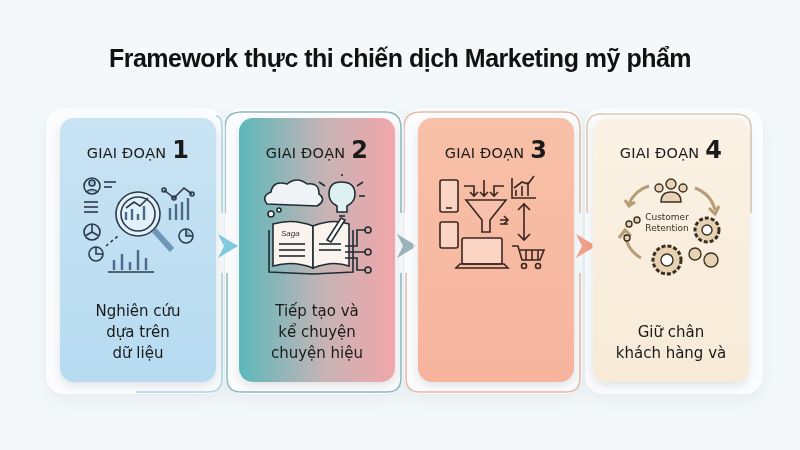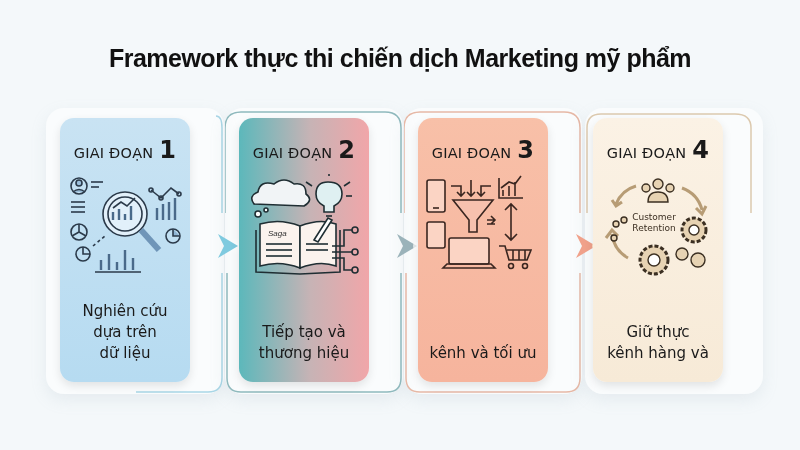--- a/index.html
+++ b/index.html
@@ -15,21 +15,21 @@
     letter-spacing: -0.5px;
   }
   .outer {
     position: absolute; top: 108px; height: 286px; width: 178px;
     border-radius: 18px;
     background: rgba(255,255,255,0.55);
     box-shadow: 0 6px 16px rgba(150,170,180,0.15);
   }
   .outer svg.frame { position:absolute; left:0; top:0; }
   .card {
-    position: absolute; top: 118px; height: 264px; width: 130px;
+    position: absolute; top: 118px; height: 264px; width: 156px;
     border-radius: 14px;
     box-shadow: 0 4px 10px rgba(0,0,0,0.10);
     display: flex; flex-direction: column; align-items: center;
   }
   .card .stage {
     margin-top: 18px; font-family: "DejaVu Sans", sans-serif;
     font-size: 14.5px; color: #1a1a1a; letter-spacing: 0.2px;
     display: flex; align-items: baseline; gap: 6px;
   }
   .card .stage .num { font-size: 24px; font-weight: bold; }
@@ -156,21 +156,22 @@
     <line x1="62" y1="70" x2="84" y2="70"></line>
       <line x1="62" y1="76" x2="84" y2="76"></line>
     <path d="M70 66 L84 44 L88 46 L74 68 Z" fill="#fff"></path>
     <path d="M88 72 L100 72 L100 56 L108 56 M88 78 L108 78 M88 84 L100 84 L100 96 L108 96"></path>
     <circle cx="111" cy="56" r="3"></circle>
       <circle cx="111" cy="78" r="3"></circle>
       <circle cx="111" cy="96" r="3"></circle>
   </svg>
   <div class="desc">
     <div>Tiếp tạo và</div>
-    <div>thương hiệu</div>
+    <div>kể chuyện</div>
+    <div>chuyện hiệu</div>
   </div>
 </div>
 
 <div class="card c3">
   <div class="stage">
     <span>GIAI ĐOẠN</span>
     <span class="num">3</span>
   </div>
   <svg class="icon" viewBox="0 0 120 110" fill="none" stroke="#3a2620" stroke-width="1.6">
     <rect x="4" y="6" width="18" height="32" rx="2" fill="#fbd4c4"></rect>
@@ -186,21 +187,20 @@
     <rect x="26" y="64" width="40" height="26" rx="2" fill="#fbd4c4"></rect>
       <path d="M20 94 L72 94 L68 90 L24 90 Z"></path>
     <path d="M76 72 L82 72 L86 86 L104 86 L108 76 L84 76"></path>
       <line x1="90" y1="76" x2="90" y2="86"></line>
       <line x1="96" y1="76" x2="96" y2="86"></line>
       <line x1="102" y1="76" x2="102" y2="86"></line>
     <circle cx="88" cy="92" r="2.5"></circle>
       <circle cx="102" cy="92" r="2.5"></circle>
   </svg>
   <div class="desc">
-    <div>kênh và tối ưu</div>
   </div>
 </div>
 
 <div class="card c4">
   <div class="stage">
     <span>GIAI ĐOẠN</span>
     <span class="num">4</span>
   </div>
   <svg class="icon" viewBox="0 0 120 110" fill="none" stroke="#3b2f22" stroke-width="1.4">
     <circle cx="60" cy="10" r="5" fill="#e7d3b3"></circle>
@@ -216,16 +216,16 @@
     <text x="56" y="46" font-size="9" text-anchor="middle" fill="#3b2f22" stroke="none" font-family="DejaVu Sans, sans-serif">Customer</text>
     <text x="56" y="57" font-size="9" text-anchor="middle" fill="#3b2f22" stroke="none" font-family="DejaVu Sans, sans-serif">Retention</text>
     <circle cx="96" cy="56" r="12" fill="#e7d3b3" stroke-dasharray="4 2" stroke-width="3"></circle>
       <circle cx="96" cy="56" r="5" fill="#fff"></circle>
     <circle cx="56" cy="86" r="14" fill="#e7d3b3" stroke-dasharray="4 2" stroke-width="3"></circle>
       <circle cx="56" cy="86" r="6" fill="#fff"></circle>
     <circle cx="84" cy="80" r="6" fill="#e7d3b3"></circle>
       <circle cx="100" cy="86" r="7" fill="#e7d3b3"></circle>
   </svg>
   <div class="desc">
-    <div>Giữ thực</div>
-    <div>kênh hàng và</div>
+    <div>Giữ chân</div>
+    <div>khách hàng và</div>
   </div>
 </div>
 
 </body></html>

